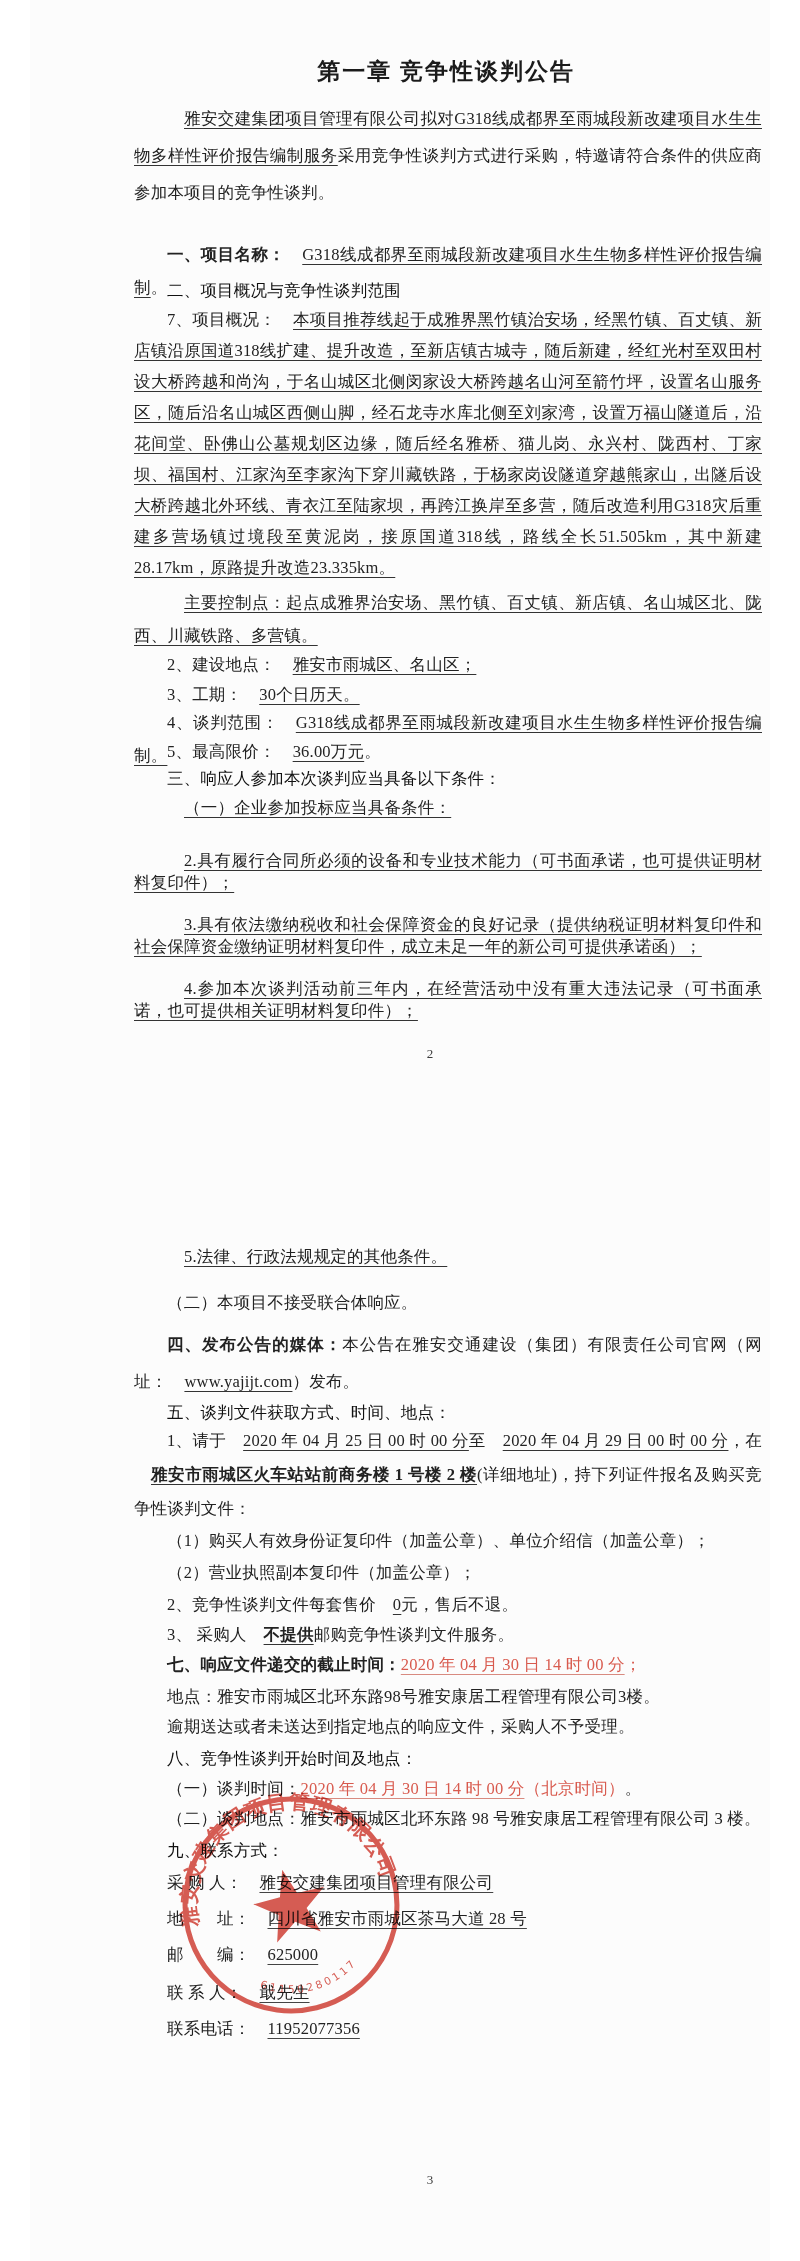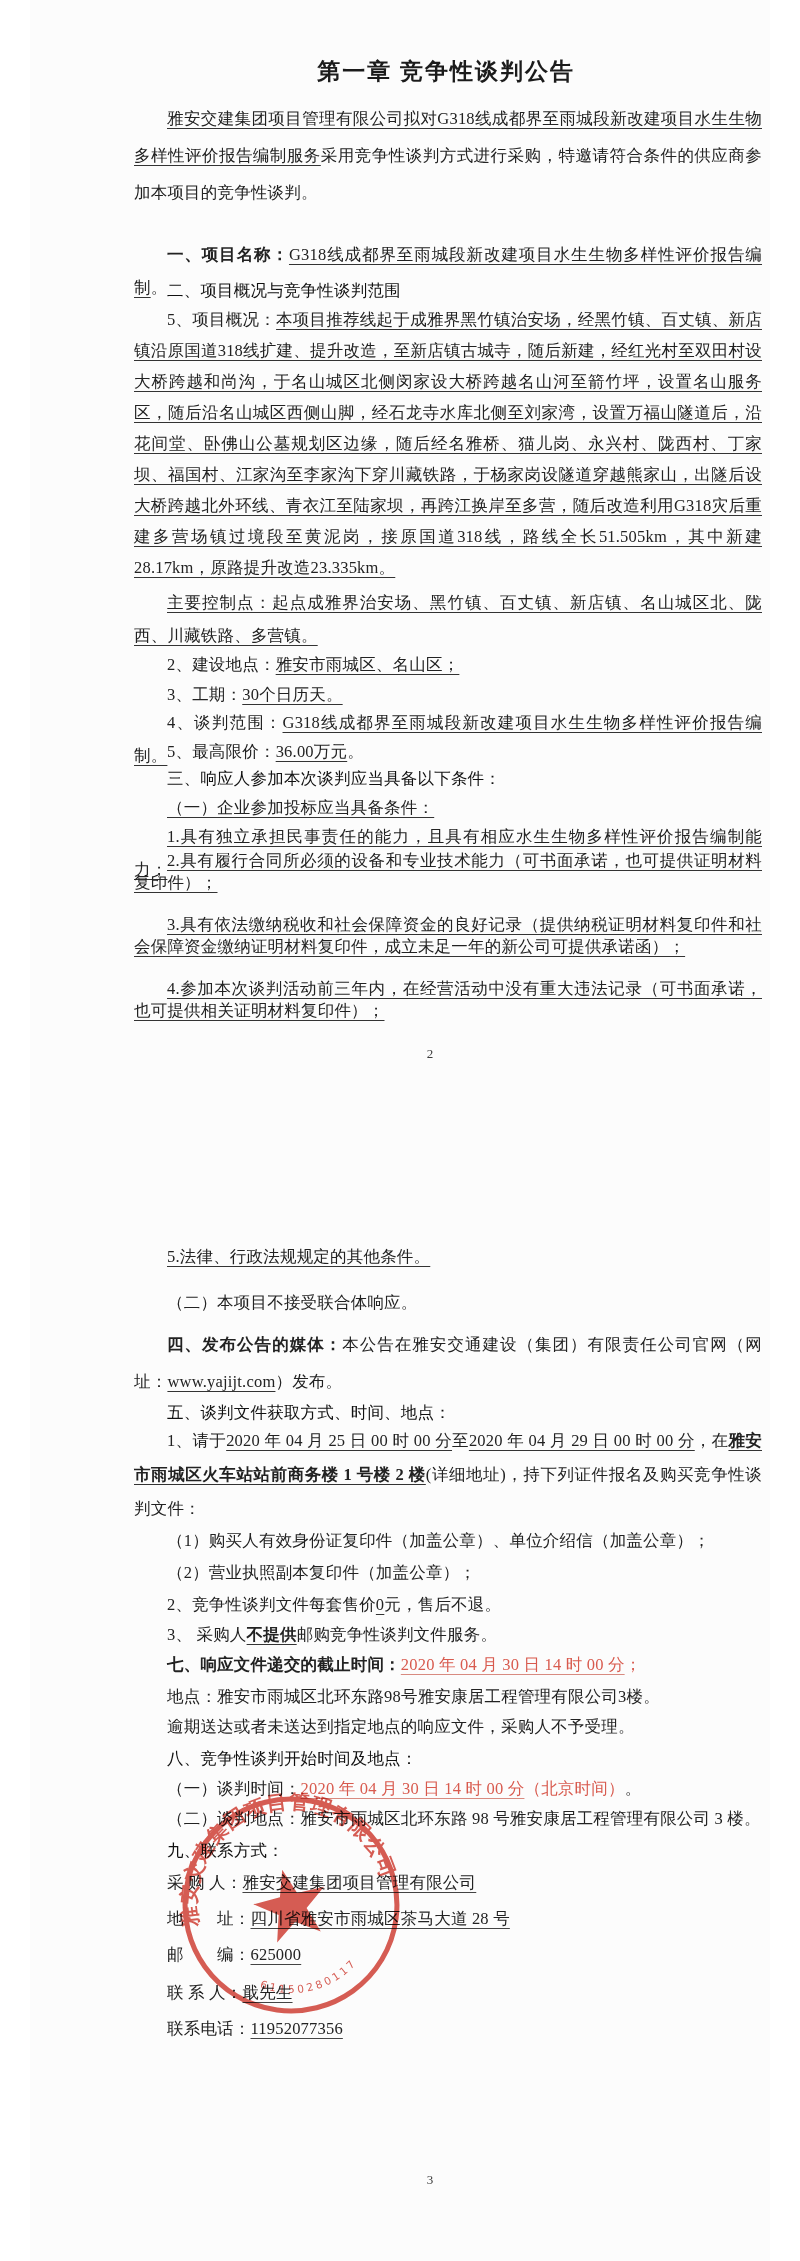--- a/index.html
+++ b/index.html
@@ -18,21 +18,21 @@
     font-size:16.5px;line-height:33px;color:#222;
     text-align:justify;text-indent:2em;
     letter-spacing:0.2px;
   }
   .lh31{line-height:31px;}
   .lh32{line-height:22px;}
   .lh34{line-height:34px;}
   .lh37{line-height:37px;}
   .hd{font-weight:normal;color:#111;}
   .b{font-weight:bold;}
-  .u{text-decoration:underline;text-underline-offset:4px;text-decoration-thickness:1px;text-decoration-color:#333;}
+  .u{text-decoration:underline;text-underline-offset:4px;text-decoration-thickness:1px;text-decoration-color:#333;margin-left:17px;}
   .red{color:#d85a4e;}
   .redu{color:#d85a4e;text-decoration:underline;text-underline-offset:4px;text-decoration-color:#d88a80;}
   .pgnum{
     position:absolute;left:0;width:800px;margin:0;text-align:center;
     font-size:13px;color:#3a3a3a;line-height:16px;text-indent:0;
   }
   .contact-row .u{text-decoration-color:#444;}
   .stamp{
     position:absolute;left:148px;top:1792px;width:226px;height:226px;
     transform:rotate(-14deg);
@@ -46,37 +46,36 @@
 <div class="canvas">
 
   <h1 class="doc-title">第一章  竞争性谈判公告</h1>
 
   <p class="p lh37" style="top:100px"><span class="u">雅安交建集团项目管理有限公司拟对G318线成都界至雨城段新改建项目水生生物多样性评价报告编制服务</span><span>采用竞争性谈判方式进行采购，特邀请符合条件的供应商参加本项目的竞争性谈判。</span></p>
 
   <p class="p" style="top:238px"><span class="b">一、项目名称：</span><span class="u">G318线成都界至雨城段新改建项目水生生物多样性评价报告编制</span><span>。</span></p>
 
   <p class="p hd" style="top:274px"><span>二、项目概况与竞争性谈判范围</span></p>
 
-  <p class="p lh31" style="top:304px"><span>5、项目概况：</span><span class="u">本项目推荐线起于成雅界黑竹镇治安场，经黑竹镇、百丈镇、新店镇沿原国道318线扩建、提升改造，至新店镇古城寺，随后新建，经红光村至双田村设大桥跨越和尚沟，于名山城区北侧闵家设大桥跨越名山河至箭竹坪，设置名山服务区，随后沿名山城区西侧山脚，经石龙寺水库北侧至刘家湾，设置万福山隧道后，沿花间堂、卧佛山公墓规划区边缘，随后经名雅桥、猫儿岗、永兴村、陇西村、丁家坝、福国村、江家沟至李家沟下穿川藏铁路，于杨家岗设隧道穿越熊家山，出隧后设大桥跨越北外环线、青衣江至陆家坝，再跨江换岸至多营，随后改造利用G318灾后重建多营场镇过境段至黄泥岗，接原国道318线，路线全长51.505km，其中新建28.17km，原路提升改造23.335km。</span></p>
+  <p class="p lh31" style="top:304px"><span>7、项目概况：</span><span class="u">本项目推荐线起于成雅界黑竹镇治安场，经黑竹镇、百丈镇、新店镇沿原国道318线扩建、提升改造，至新店镇古城寺，随后新建，经红光村至双田村设大桥跨越和尚沟，于名山城区北侧闵家设大桥跨越名山河至箭竹坪，设置名山服务区，随后沿名山城区西侧山脚，经石龙寺水库北侧至刘家湾，设置万福山隧道后，沿花间堂、卧佛山公墓规划区边缘，随后经名雅桥、猫儿岗、永兴村、陇西村、丁家坝、福国村、江家沟至李家沟下穿川藏铁路，于杨家岗设隧道穿越熊家山，出隧后设大桥跨越北外环线、青衣江至陆家坝，再跨江换岸至多营，随后改造利用G318灾后重建多营场镇过境段至黄泥岗，接原国道318线，路线全长51.505km，其中新建28.17km，原路提升改造23.335km。</span></p>
 
   <p class="p" style="top:586px"><span class="u">主要控制点：起点成雅界治安场、黑竹镇、百丈镇、新店镇、名山城区北、陇西、川藏铁路、多营镇。</span></p>
 
   <p class="p" style="top:648px"><span>2、建设地点：</span><span class="u">雅安市雨城区、名山区；</span></p>
 
   <p class="p" style="top:678px"><span>3、工期：</span><span class="u">30个日历天。</span></p>
 
   <p class="p" style="top:706px"><span>4、谈判范围：</span><span class="u">G318线成都界至雨城段新改建项目水生生物多样性评价报告编制。</span></p>
 
   <p class="p" style="top:735px"><span>5、最高限价：</span><span class="u">36.00万元</span><span>。</span></p>
 
   <p class="p hd" style="top:762px"><span>三、响应人参加本次谈判应当具备以下条件：</span></p>
 
   <p class="p" style="top:791px"><span class="u">（一）企业参加投标应当具备条件：</span></p>
 
-  <p class="p" style="top:820px"><span class="u">1.具有独立承担民事责任的能力，且具有相应水生生物多样性评价报告编制能力；</span></p>
 
   <p class="p lh32" style="top:850px"><span class="u">2.具有履行合同所必须的设备和专业技术能力（可书面承诺，也可提供证明材料复印件）；</span></p>
 
   <p class="p lh32" style="top:914px"><span class="u">3.具有依法缴纳税收和社会保障资金的良好记录（提供纳税证明材料复印件和社会保障资金缴纳证明材料复印件，成立未足一年的新公司可提供承诺函）；</span></p>
 
   <p class="p lh32" style="top:978px"><span class="u">4.参加本次谈判活动前三年内，在经营活动中没有重大违法记录（可书面承诺，也可提供相关证明材料复印件）；</span></p>
 
   <p class="pgnum" style="top:1046px">2</p>
 
   <p class="p" style="top:1240px"><span class="u">5.法律、行政法规规定的其他条件。</span></p>

